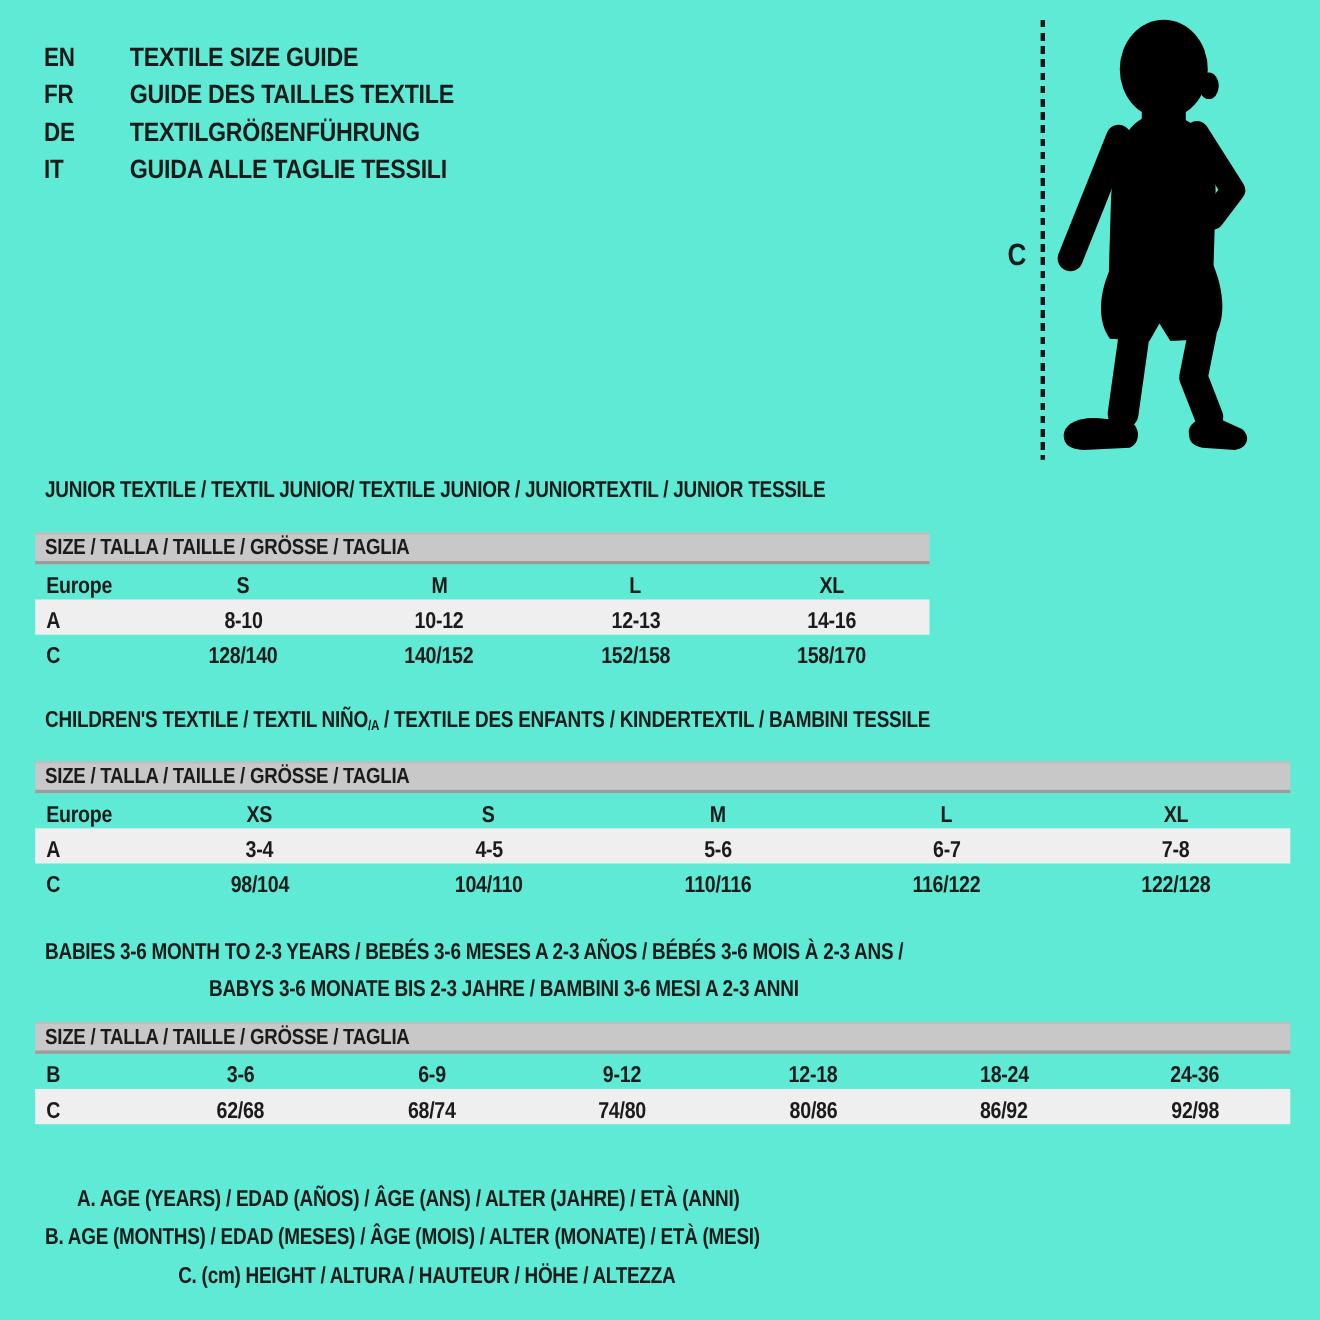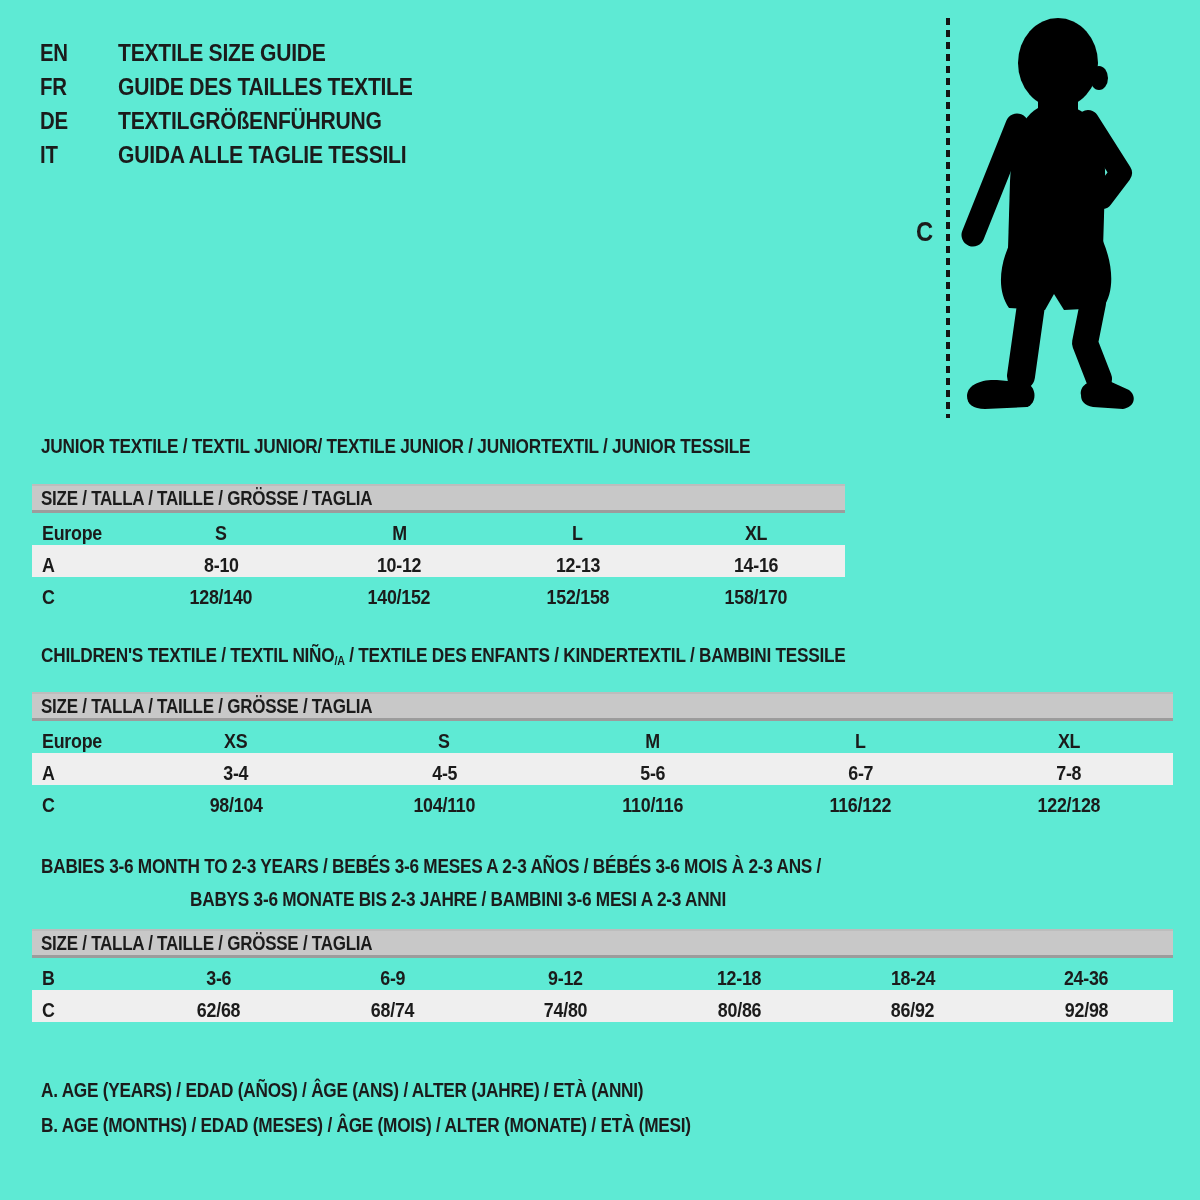--- a/index.html
+++ b/index.html
@@ -61,21 +61,21 @@
     padding-left: 9px;
     font-size: 20px;
     font-weight: 700;
   }
   .grid-row { display: flex; height: 32px; align-items: flex-end; font-size: 21px; font-weight: 700; }
   .grid-row.alt { background: #efefef; }
   .rlabel { flex: 0 0 100px; padding-left: 10px; box-sizing: border-box; text-align: left; }
   .cell { flex: 1 1 0; text-align: center; }
 
   
-  .legend { position: absolute; left: 41px; top: 1072px; }
+  .legend { position: absolute; left: 41px; top: 1072px; text-align: center; }
   .legend-line { height: 35px; line-height: 35px; font-size: 21px; font-weight: 700; }
   .legend-line .cond { transform: scaleX(0.82); }
 </style>
 </head>
 <body>
 
 <div class="sheet">
 
   <div class="lang-block">
     <div class="lang-row">
@@ -212,15 +212,16 @@
       <span class="cell"><span class="cond condc">74/80</span></span>
       <span class="cell"><span class="cond condc">80/86</span></span>
       <span class="cell"><span class="cond condc">86/92</span></span>
       <span class="cell"><span class="cond condc">92/98</span></span>
     </div>
   </div>
 
   <div class="legend">
     <div class="legend-line"><span class="cond">A. AGE (YEARS) / EDAD (AÑOS) / ÂGE (ANS) / ALTER (JAHRE) / ETÀ (ANNI)</span></div>
     <div class="legend-line"><span class="cond">B. AGE (MONTHS) / EDAD (MESES) / ÂGE (MOIS) / ALTER (MONATE) / ETÀ (MESI)</span></div>
+    <div class="legend-line"><span class="cond">C. (cm) HEIGHT / ALTURA / HAUTEUR / HÖHE / ALTEZZA</span></div>
   </div>
 
 </div>
 
 </body></html>

